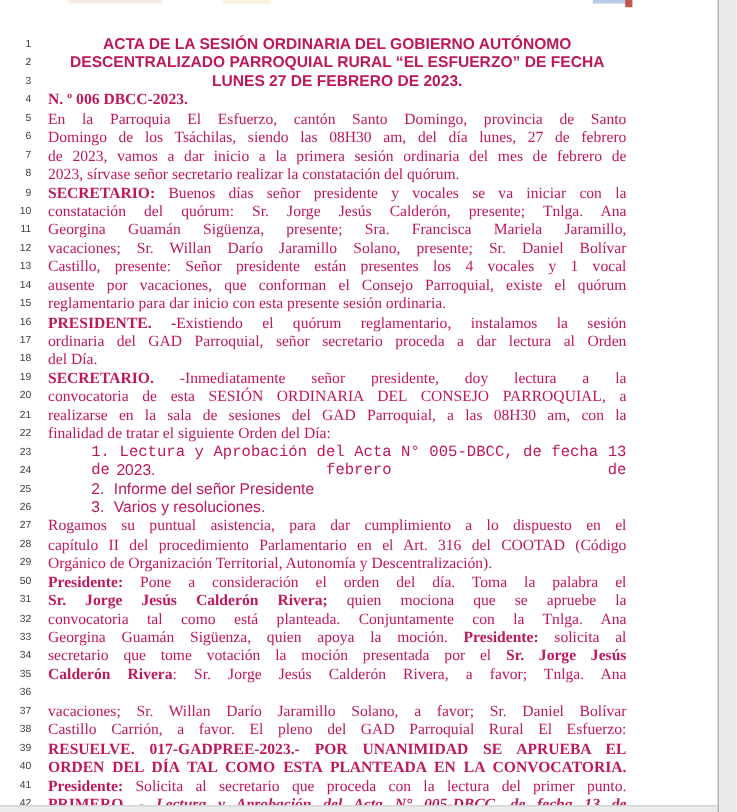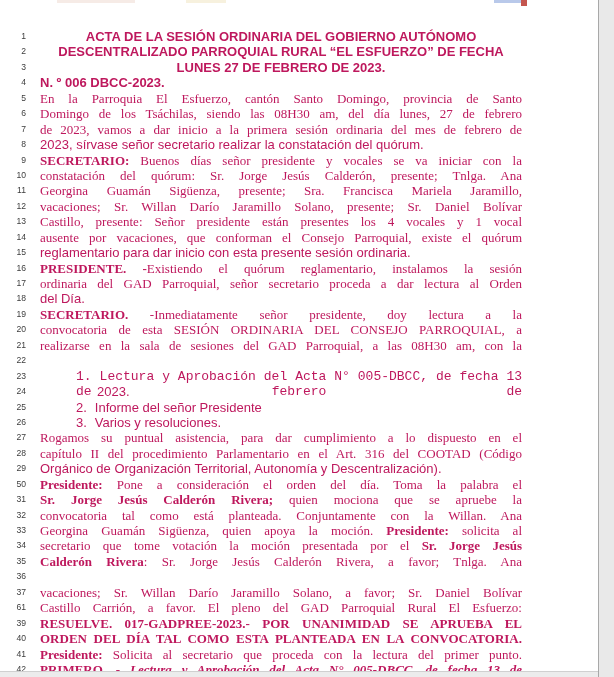--- a/index.html
+++ b/index.html
@@ -14,21 +14,21 @@
   .num{
     flex:0 0 26px;width:26px;text-align:right;
     font-size:8.6px;color:#3d3d3d;line-height:15.9px;
   }
   .txt{
     box-sizing:border-box;margin-left:14px;width:482px;
     font-size:13px;color:#be185d;line-height:15.45px;
     white-space:pre-wrap;
   }
   .center{text-align:center;}
-  .left{text-align:left;}
+  .left{text-align:left;font-family:Liberation Serif, serif;}
   .just{text-align:justify;text-align-last:justify;font-family:Liberation Serif, serif;}
   .list-just{padding-left:36px;text-align:justify;text-align-last:justify;font-family:Liberation Mono, monospace;}
   .list-left{padding-left:36px;}
   .list-cont{padding-left:57px;}
   .b{font-weight:bold;}
   .it{font-style:italic;}
   .marker{margin-right:8px;}
   .gutter-right{
     position:absolute;top:0;left:598px;width:16px;height:677px;
     background:#e9e9e9;border-left:1px solid #a8a8a8;box-sizing:border-box;
@@ -131,20 +131,21 @@
       <div class="row">
         <span class="num">20</span>
         <div class="txt just"><span class="run">convocatoria de esta SESIÓN ORDINARIA DEL CONSEJO PARROQUIAL, a</span></div>
       </div>
       <div class="row">
         <span class="num">21</span>
         <div class="txt just"><span class="run">realizarse en la sala de sesiones del GAD Parroquial, a las 08H30 am, con la</span></div>
       </div>
       <div class="row">
         <span class="num">22</span>
+        <div class="txt left"><span class="run">finalidad de tratar el siguiente Orden del Día:</span></div>
       </div>
       <div class="row">
         <span class="num">23</span>
         <div class="txt list-just"><span class="run marker">1.</span><span class="run">Lectura y Aprobación del Acta N° 005-DBCC, de fecha 13 de febrero de</span></div>
       </div>
       <div class="row">
         <span class="num">24</span>
         <div class="txt list-cont"><span class="run">2023.</span></div>
       </div>
       <div class="row">
@@ -170,21 +171,21 @@
       <div class="row">
         <span class="num">50</span>
         <div class="txt just"><span class="run b">Presidente:</span><span class="run"> Pone a consideración el orden del día. Toma la palabra el</span></div>
       </div>
       <div class="row">
         <span class="num">31</span>
         <div class="txt just"><span class="run b">Sr. Jorge Jesús Calderón Rivera;</span><span class="run"> quien mociona que se apruebe la</span></div>
       </div>
       <div class="row">
         <span class="num">32</span>
-        <div class="txt just"><span class="run">convocatoria tal como está planteada. Conjuntamente con la Willan. Ana</span></div>
+        <div class="txt just"><span class="run">convocatoria tal como está planteada. Conjuntamente con la Tnlga. Ana</span></div>
       </div>
       <div class="row">
         <span class="num">33</span>
         <div class="txt just"><span class="run">Georgina Guamán Sigüenza, quien apoya la moción. </span><span class="run b">Presidente:</span><span class="run"> solicita al</span></div>
       </div>
       <div class="row">
         <span class="num">34</span>
         <div class="txt just"><span class="run">secretario que tome votación la moción presentada por el </span><span class="run b">Sr. Jorge Jesús</span></div>
       </div>
       <div class="row">
@@ -192,21 +193,21 @@
         <div class="txt just"><span class="run b">Calderón Rivera</span><span class="run">: Sr. Jorge Jesús Calderón Rivera, a favor; Tnlga. Ana</span></div>
       </div>
       <div class="row">
         <span class="num">36</span>
       </div>
       <div class="row">
         <span class="num">37</span>
         <div class="txt just"><span class="run">vacaciones; Sr. Willan Darío Jaramillo Solano, a favor; Sr. Daniel Bolívar</span></div>
       </div>
       <div class="row">
-        <span class="num">61</span>
+        <span class="num">38</span>
         <div class="txt just"><span class="run">Castillo Carrión, a favor. El pleno del GAD Parroquial Rural El Esfuerzo:</span></div>
       </div>
       <div class="row">
         <span class="num">39</span>
         <div class="txt just"><span class="run b">RESUELVE. 017-GADPREE-2023.- POR UNANIMIDAD SE APRUEBA EL</span></div>
       </div>
       <div class="row">
         <span class="num">40</span>
         <div class="txt just"><span class="run b">ORDEN DEL DÍA TAL COMO ESTA PLANTEADA EN LA CONVOCATORIA.</span></div>
       </div>

